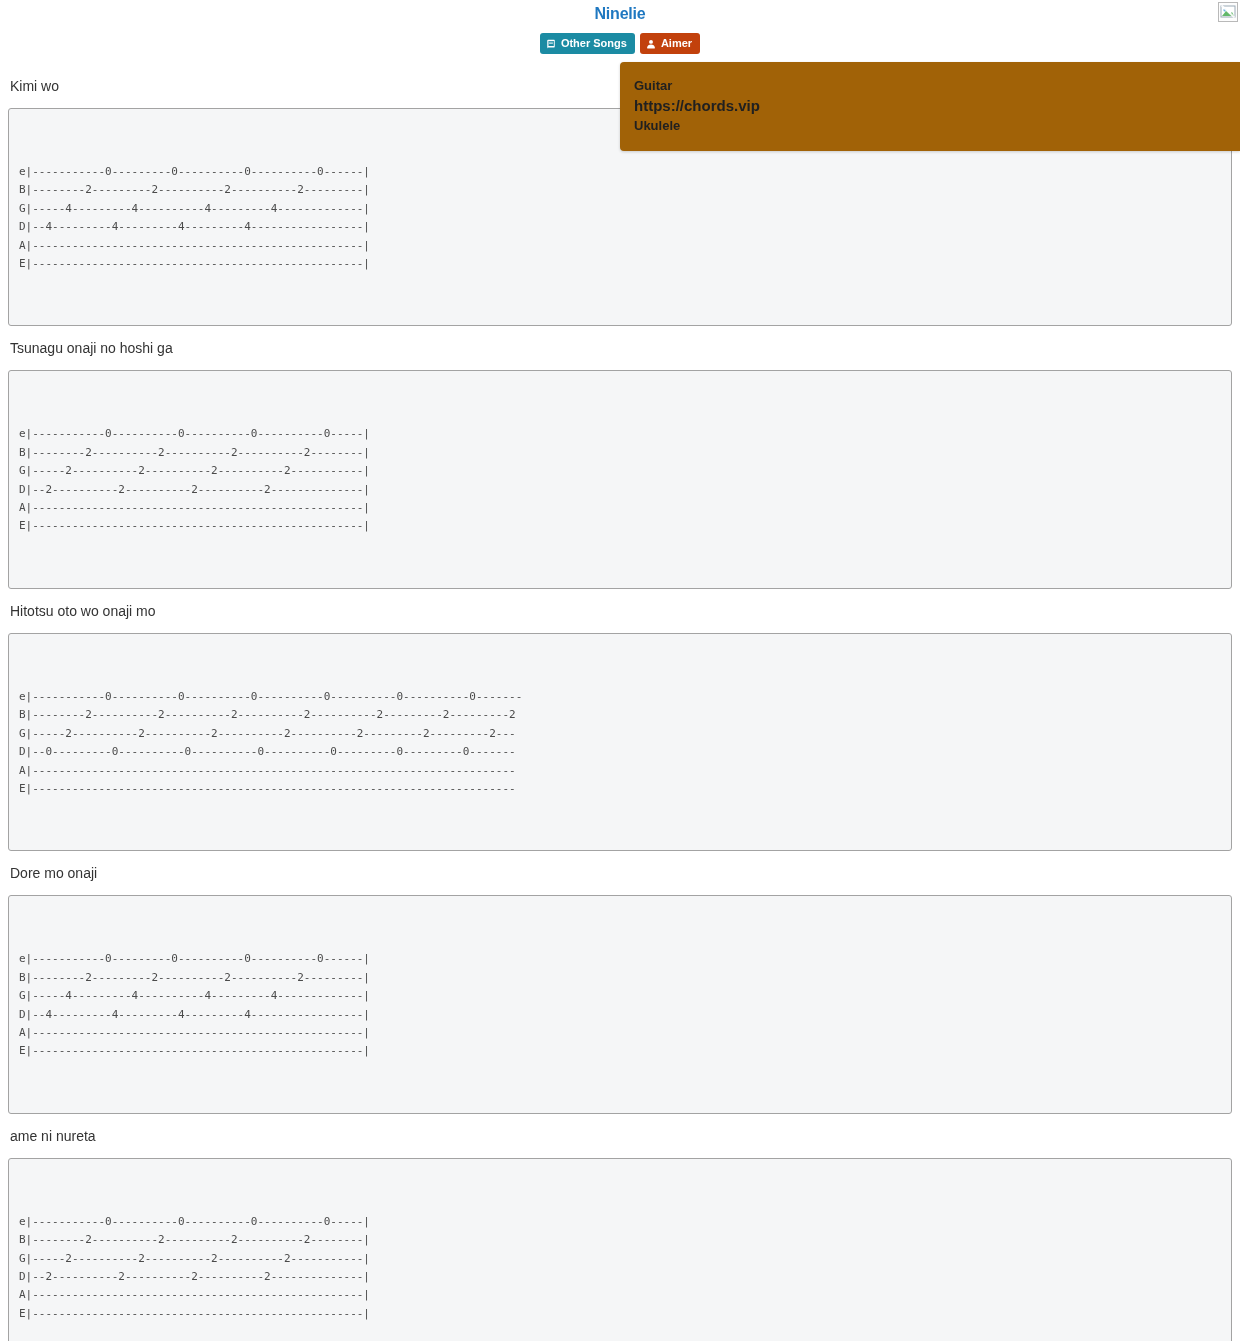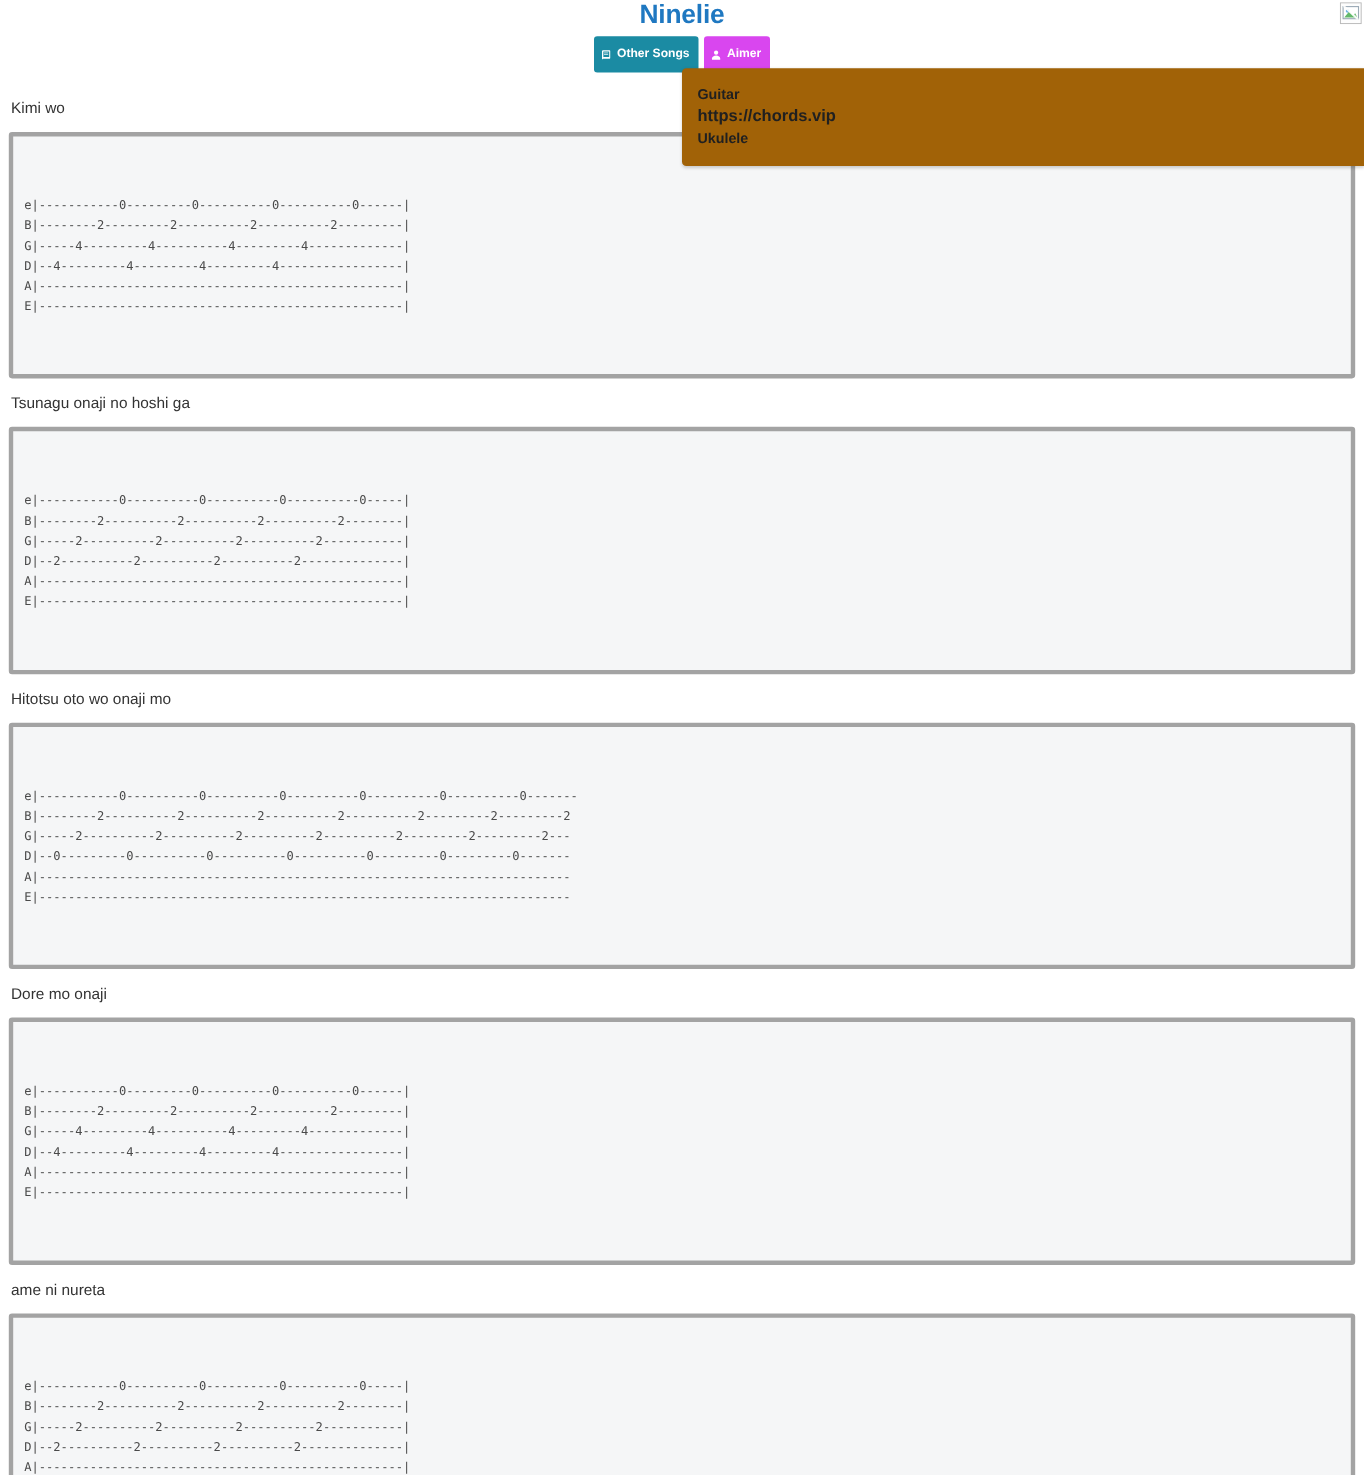--- a/index.html
+++ b/index.html
@@ -16,49 +16,49 @@
     position: relative;
     overflow: hidden;
   }
 
   
   .page-header {
     text-align: center;
     padding-top: 2px;
   }
   .song-title {
-    font-size: 24px;
+    font-size: 16px;
     font-weight: bold;
     color: #1f78c1;
     margin: 0;
     line-height: 24px;
     letter-spacing: -0.2px;
   }
   .badge-row {
     margin-top: 7px;
     display: flex;
     justify-content: center;
     gap: 5px;
   }
   .badge {
     display: inline-flex;
     align-items: center;
     gap: 5px;
-    height: 33px;
+    height: 21px;
     padding: 0 8px 0 6px;
     border-radius: 3px;
     font-size: 11px;
     font-weight: bold;
     color: #ffffff;
     text-decoration: none;
     line-height: 1;
     white-space: nowrap;
   }
   .badge-other-songs { background: #1b8ba3; }
-  .badge-artist { background: #d946ef; }
+  .badge-artist { background: #c2410c; }
   .badge .b-icon {
     display: inline-block;
     width: 10px;
     height: 10px;
     flex: 0 0 10px;
   }
   .badge .b-icon svg { display: block; width: 10px; height: 10px; fill: #ffffff; }
 
   
   .content {
@@ -68,21 +68,21 @@
   .section { margin-bottom: 4px; }
   .lyric-line {
     font-size: 14px;
     color: #333333;
     line-height: 20px;
     margin: 0 0 12px 2px;
     padding-top: 8px;
   }
   .tab-box {
     background: #f5f6f7;
-    border: 4px solid #a3a3a3;
+    border: 1px solid #a3a3a3;
     border-radius: 3px;
     padding: 18px 10px 16px 10px;
     overflow: hidden;
     white-space: pre;
   }
   .tab-box.wide { }
   .tab-text {
     font-family: "DejaVu Sans Mono", "Liberation Mono", monospace;
     font-size: 11px;
     line-height: 18.4px;

